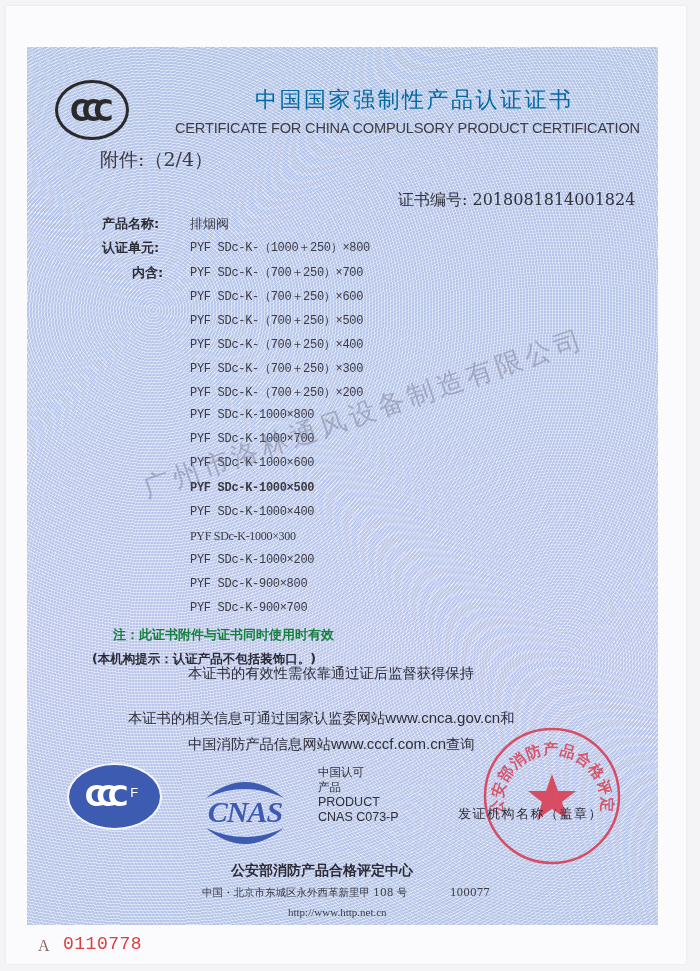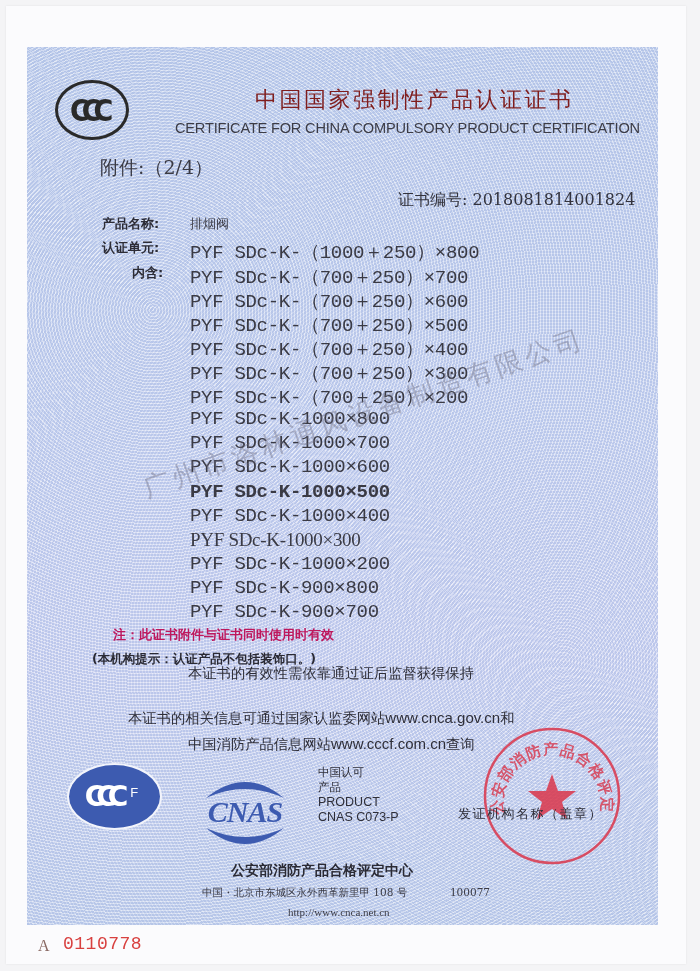--- a/index.html
+++ b/index.html
@@ -11,28 +11,28 @@
      background-color:#c9d6f0;
      background-image:
        repeating-radial-gradient(circle at 20% 30%, rgba(255,255,255,0.35) 0 1px, rgba(160,180,225,0.25) 1px 3px),
        repeating-radial-gradient(circle at 85% 70%, rgba(255,255,255,0.25) 0 1px, rgba(150,170,220,0.2) 1px 3px),
        linear-gradient(180deg, #c4d2ee 0%, #ccd6f2 40%, #d2d6f3 70%, #c7d4ee 100%);
   }
   .abs { position:absolute; white-space:nowrap; }
   .ccc-logo { left:55px; top:80px; width:74px; height:60px; border:3px solid #2a2a2a; border-radius:50%; box-sizing:border-box;
               display:flex; align-items:center; justify-content:center; }
   .ccc-logo span { font-family:"DejaVu Sans", sans-serif; font-weight:bold; font-size:30px; letter-spacing:-9px; color:#2a2a2a; margin-left:-8px; transform:scaleX(0.9); }
-  .title-cn { left:255px; top:85px; font-family:"DejaVu Sans", sans-serif; font-size:22px; letter-spacing:2.5px; color:#7f1d1d; }
+  .title-cn { left:255px; top:85px; font-family:"DejaVu Sans", sans-serif; font-size:22px; letter-spacing:2.5px; color:#0369a1; }
   .title-en { left:175px; top:120px; font-family:"Liberation Sans", sans-serif; font-size:14.6px; color:#3c3c46; letter-spacing:-0.2px; }
-  .annex { left:100px; top:155px; font-family:"DejaVu Serif", serif; font-size:19px; color:#3a3a44; }
+  .annex { left:100px; top:147px; font-family:"DejaVu Serif", serif; font-size:19px; color:#3a3a44; }
   .certno { left:398px; top:190px; font-size:16px; color:#33333d; }
   .label { font-family:"DejaVu Sans", sans-serif; font-weight:bold; font-size:13px; color:#2c2c36; }
   .val { font-family:"DejaVu Serif", serif; font-size:13px; color:#3a3a44; }
-  .mono { font-family:"Liberation Mono", monospace; font-size:19px; color:#3a3a44; letter-spacing:-0.3px; }
-  .note1 { left:92px; top:626px; font-family:Liberation Serif, serif; font-weight:bold; font-size:13px; color:#be185d;padding-left:21px; }
+  .mono { font-family:"Liberation Mono", monospace; font-size:12px; color:#3a3a44; letter-spacing:-0.3px; }
+  .note1 { left:92px; top:626px; font-family:Liberation Serif, serif; font-weight:bold; font-size:13px; color:#15803d;padding-left:21px; }
   .note2 { left:92px; top:651px; font-family:"DejaVu Sans", sans-serif; font-size:12.5px; color:#2a2a34; font-weight:bold; }
   .center-line { font-family:"DejaVu Sans", sans-serif; font-size:14.3px; color:#2e2e38; }
   .url { font-family:"Liberation Sans", sans-serif; font-size:15px; }
   .cccf { left:67px; top:763px; width:95px; height:67px; background:#3d5bb0; border-radius:50%; border:2px solid #f2f4fb; box-sizing:border-box;
           display:flex; align-items:center; justify-content:center; }
   .cccf .c3 { font-family:"DejaVu Sans", sans-serif; font-weight:bold; color:#fff; font-size:28px; letter-spacing:-9px; margin-left:-6px; }
   .cccf .f { font-family:"Liberation Sans", sans-serif; color:#fff; font-size:13px; margin-left:11px; margin-top:-8px; }
   .cnas { left:192px; top:774px; width:106px; height:76px; }
   .cnas-text { position:absolute; left:0; top:21px; width:106px; text-align:center; font-family:"Liberation Serif", serif; font-style:italic; font-weight:bold; font-size:30px; color:#3d5bb0; letter-spacing:-1px; }
   .accr { left:318px; top:765px; font-size:11.5px; line-height:15px; color:#2e2e38; }
@@ -138,16 +138,16 @@
   </svg>
 </div>
 <div class="abs issuer">发证机构名称（盖章）</div>
 
 <div class="abs org">公安部消防产品合格评定中心</div>
 <div class="abs addr">
   <span>中国・北京市东城区永外西革新里甲 108 号</span>
   <span style="display:inline-block; width:36px;"></span>
   <span>100077</span>
 </div>
-<div class="abs site">http://www.cnca.net.cn</div>
+<div class="abs site">http://www.http.net.cn</div>
 
 <div class="abs serial-a">A</div>
 <div class="abs serial-n">0110778</div>
 
 </body></html>

